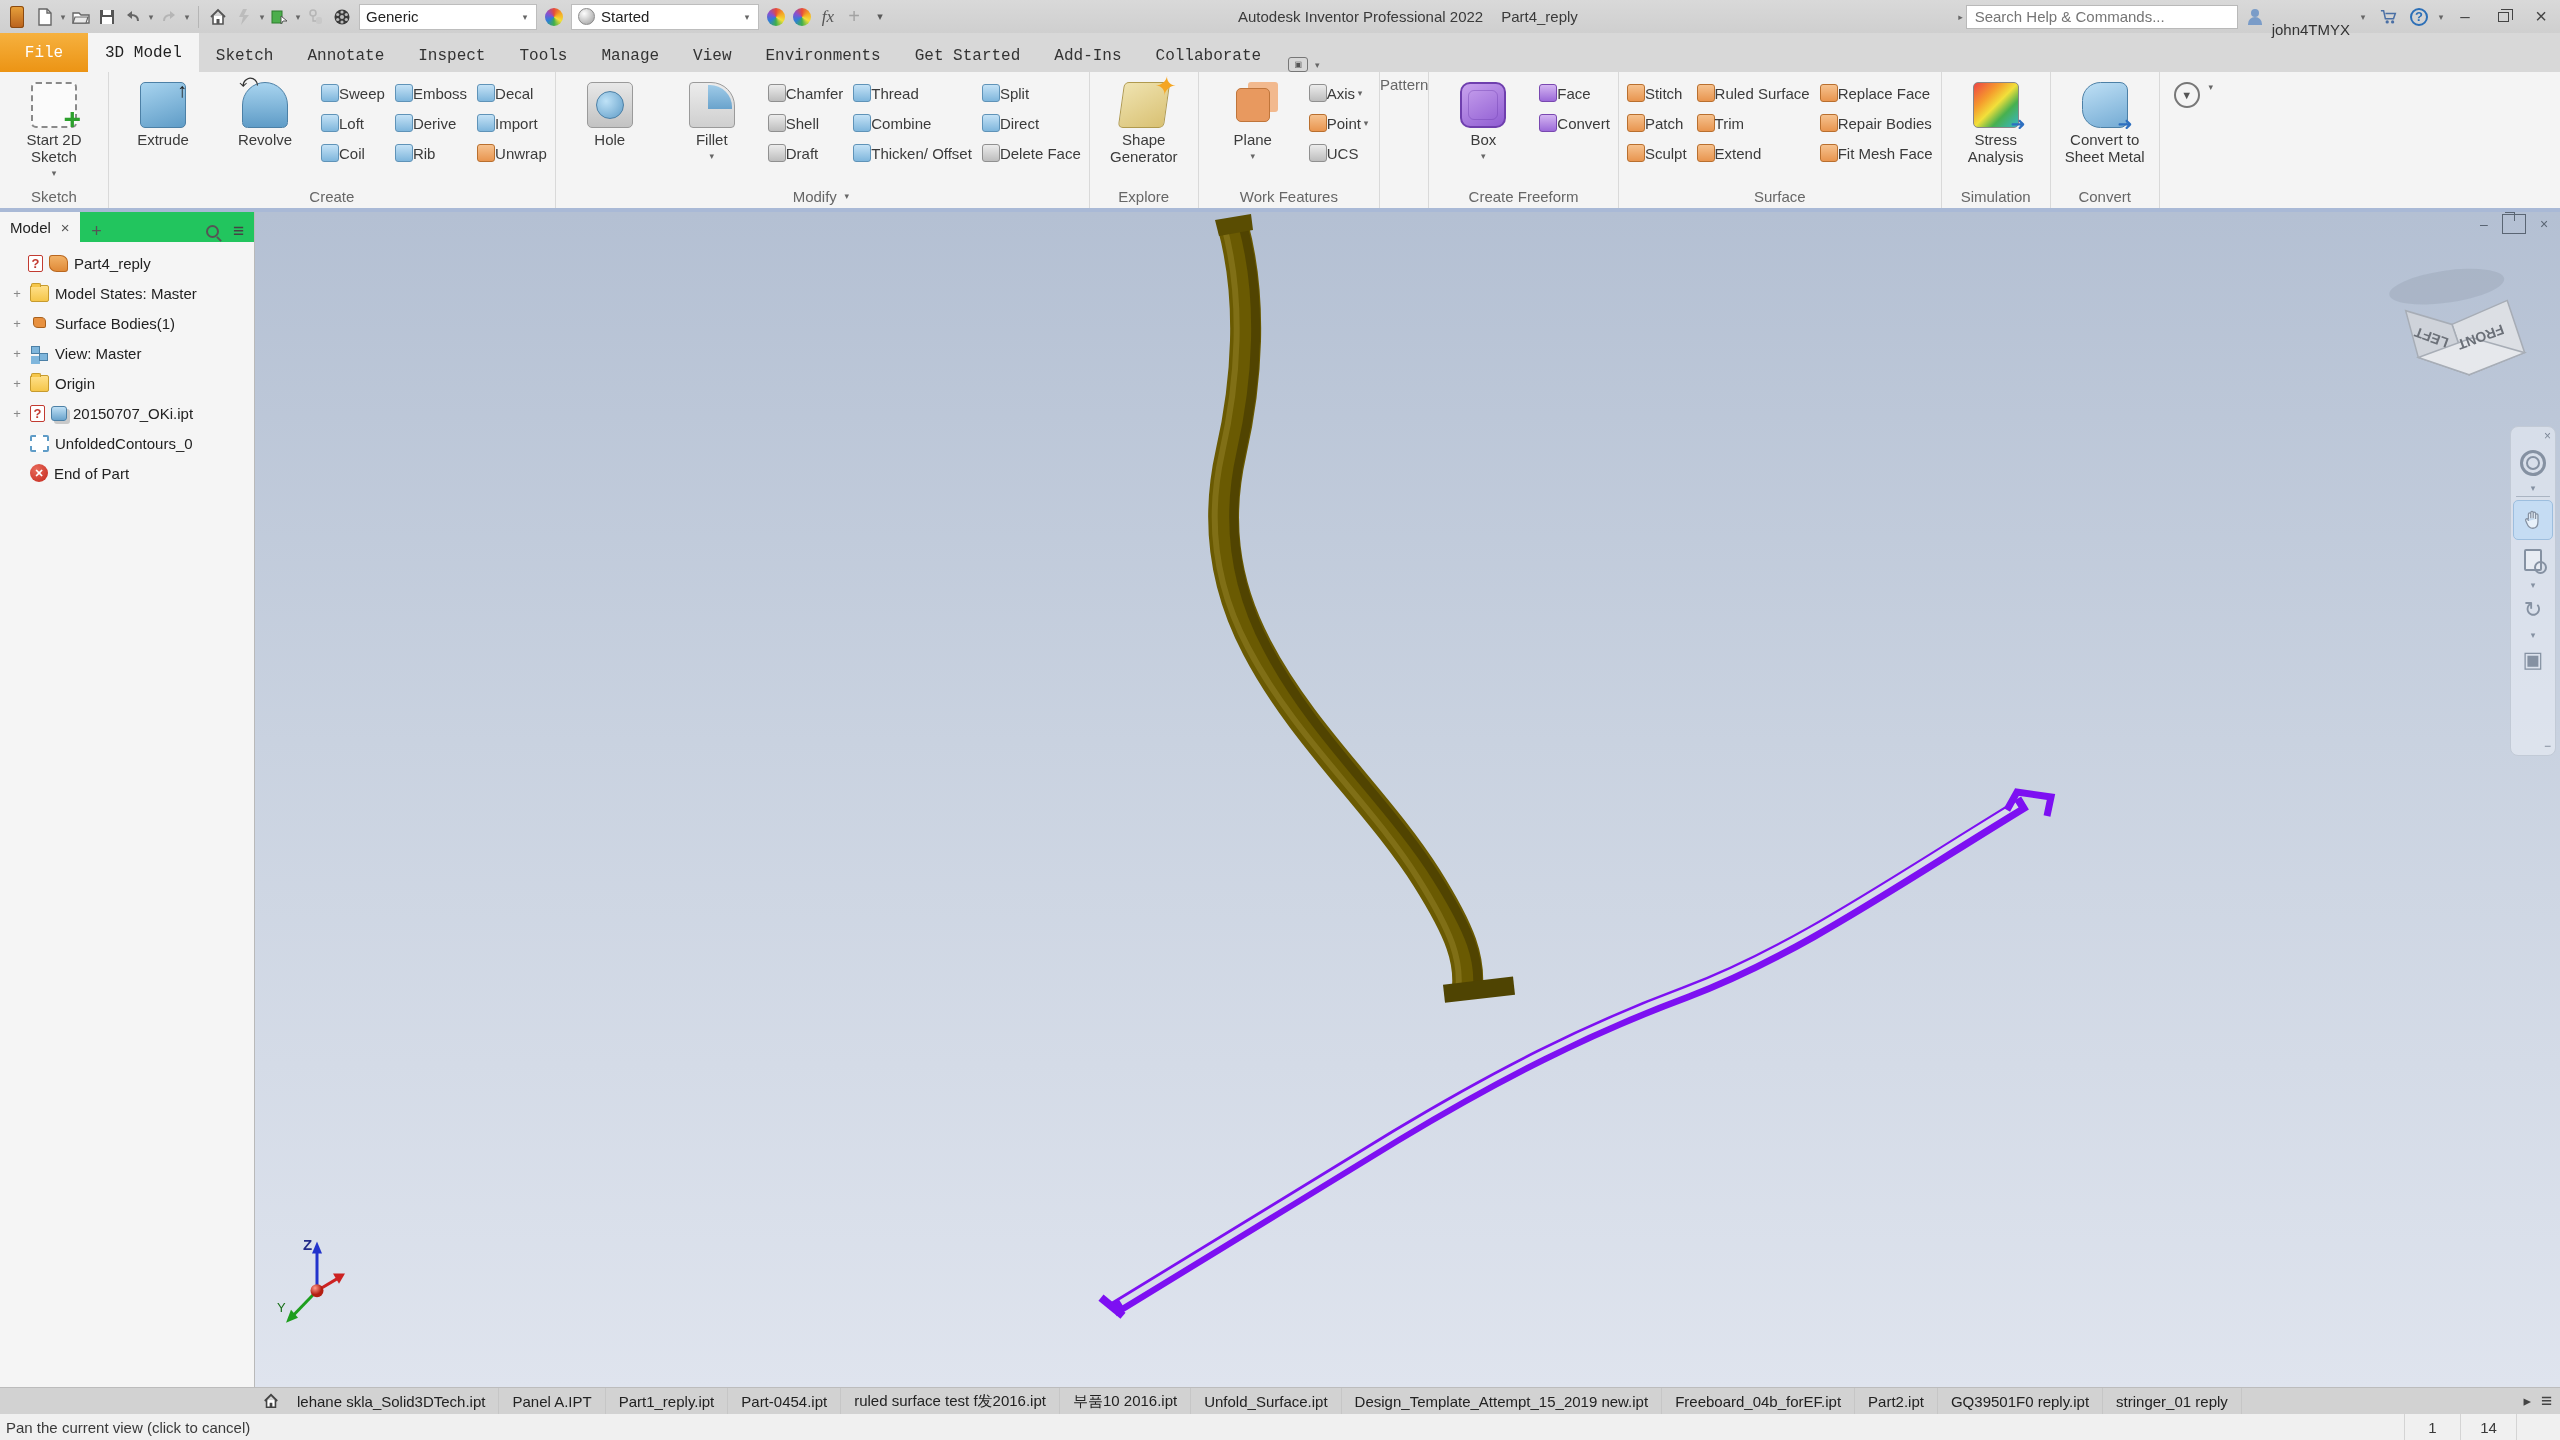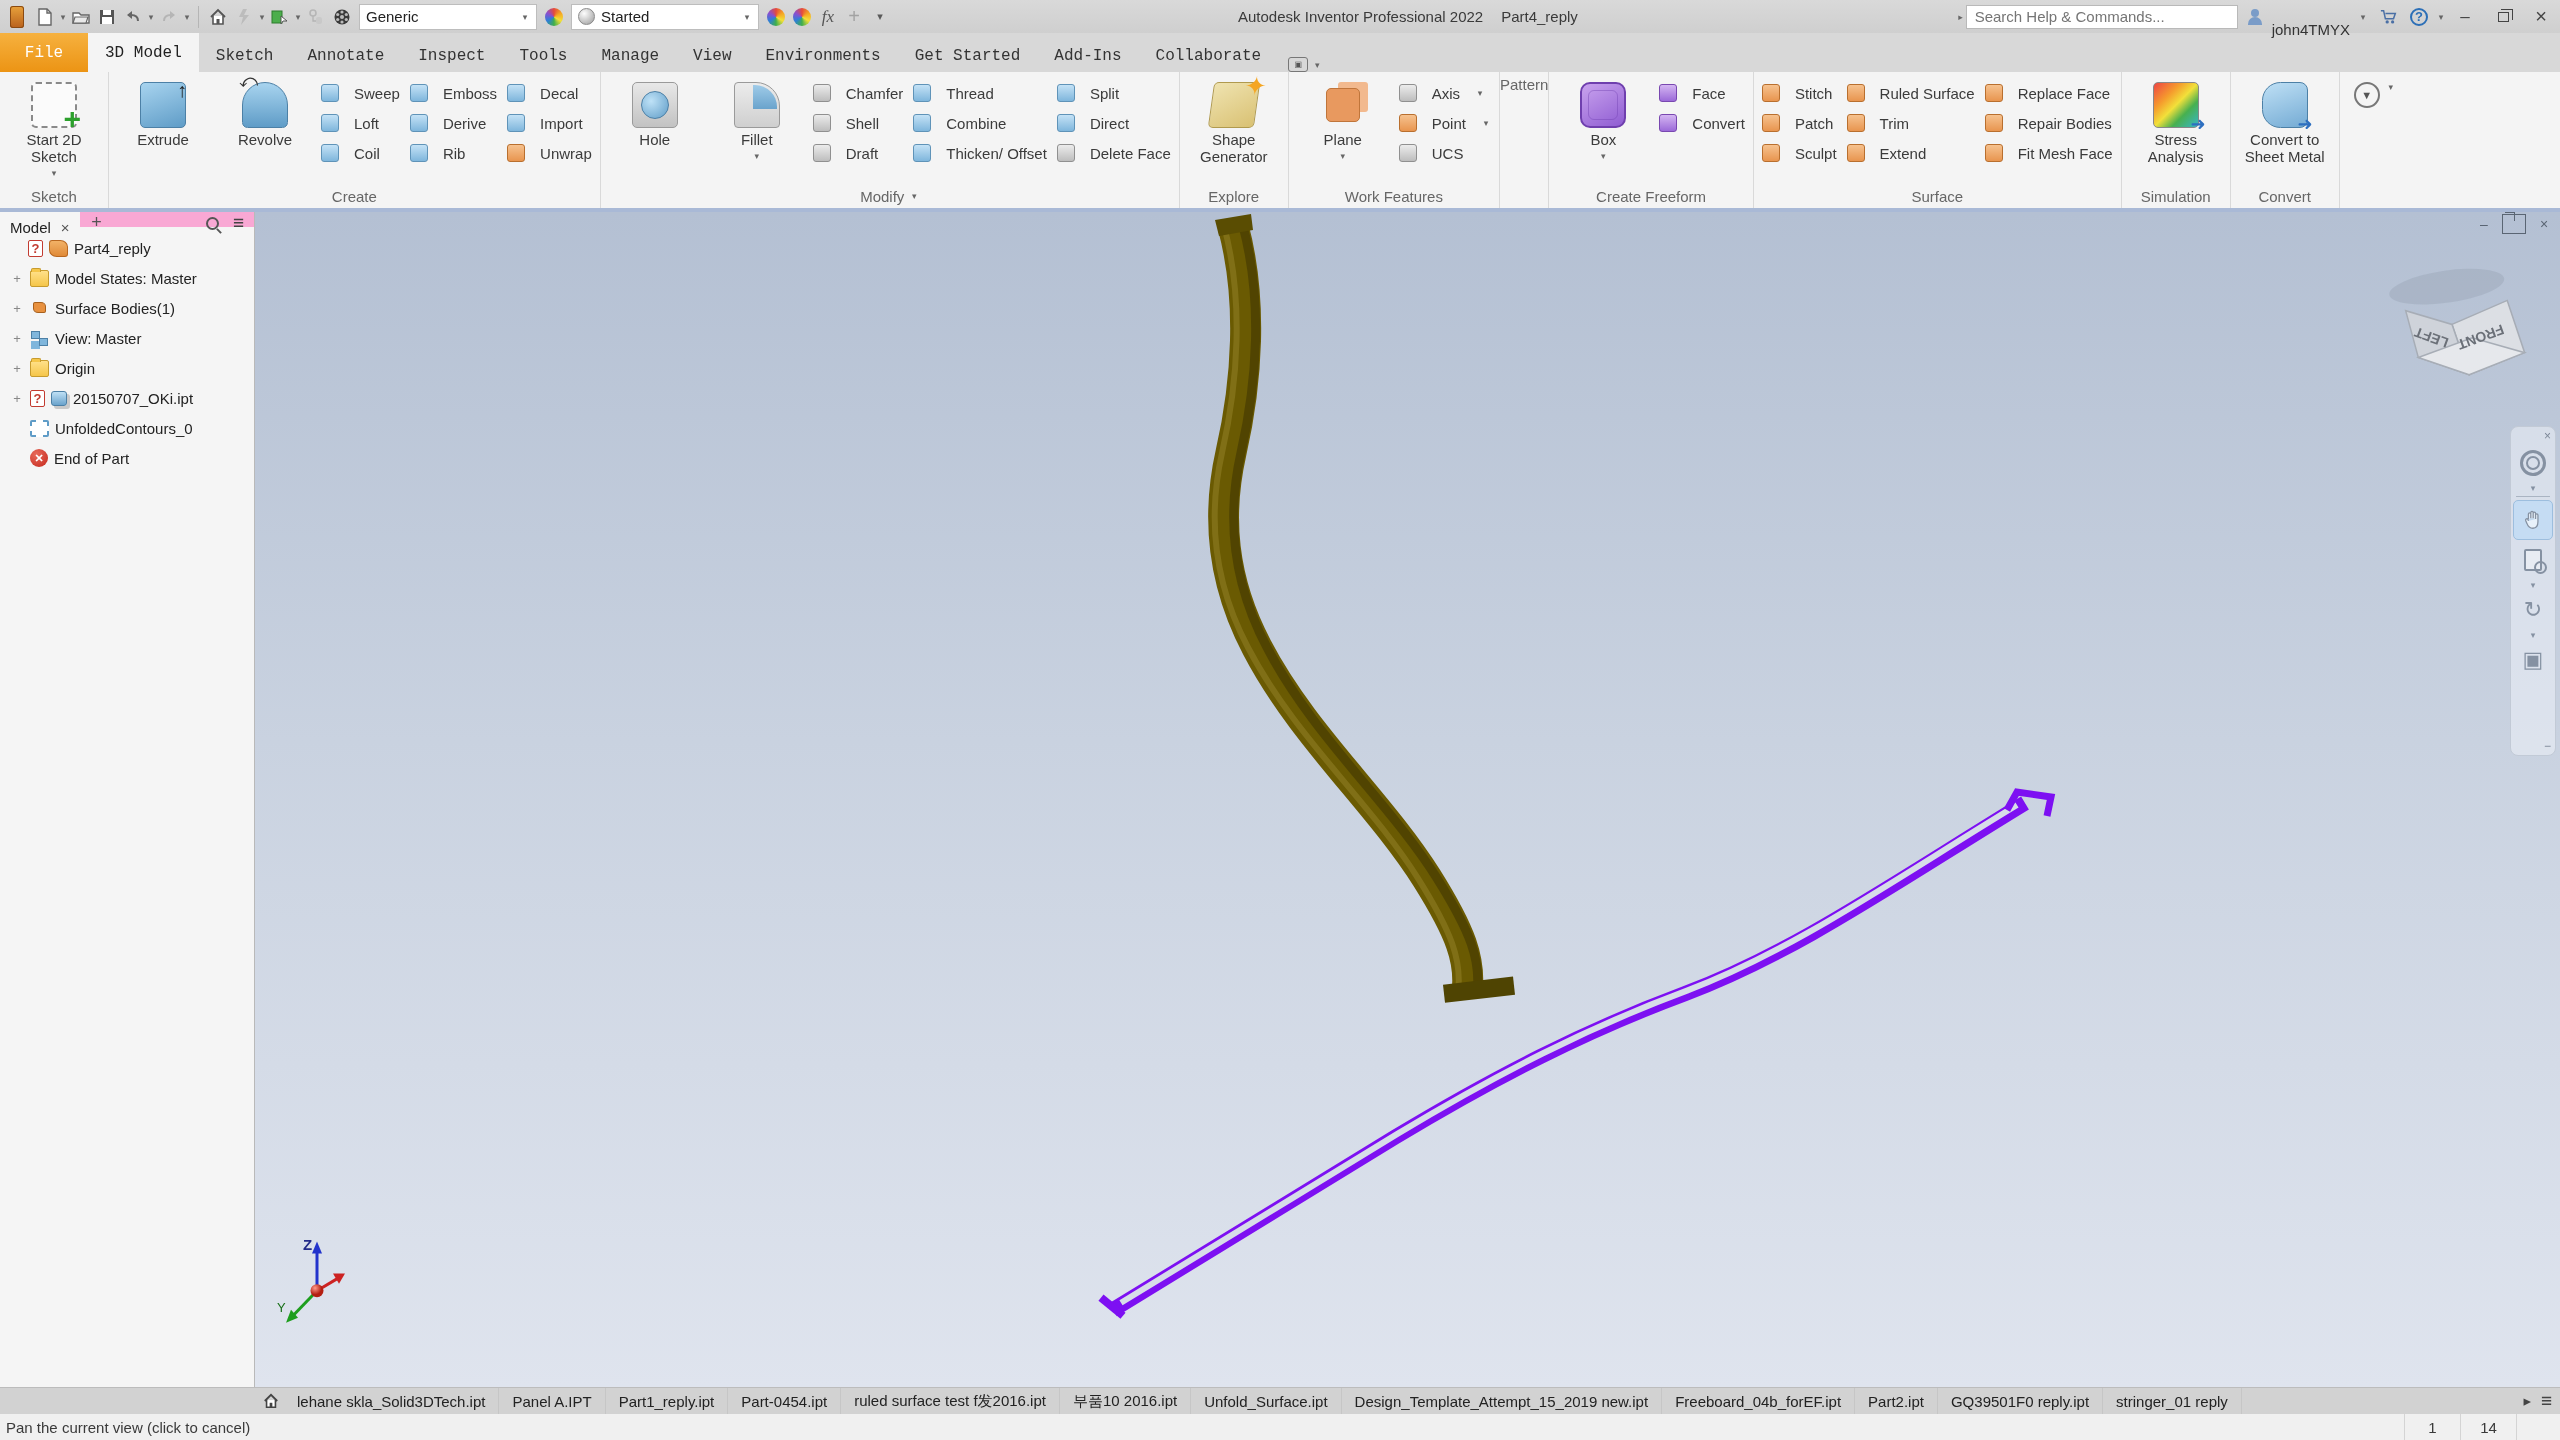--- a/index.html
+++ b/index.html
@@ -60,21 +60,21 @@
   .ribbon { height:140px; flex:none; background:#f4f4f4; border-bottom:4px solid #a9b9d6;
     display:flex; align-items:stretch; overflow:hidden; }
   .panel { display:flex; flex-direction:column; border-right:1px solid #d9d9d9; flex:none; }
   .pbody { flex:1; display:flex; align-items:flex-start; padding:6px 8px 0 8px; gap:10px; }
   .plabel { height:24px; display:flex; align-items:center; justify-content:center; gap:5px;
     color:#666; font-size:15px; }
   .bigbtn { display:flex; flex-direction:column; align-items:center; width:92px;
     padding-top:4px; gap:3px; }
   .bigbtn .blabel { text-align:center; color:#3b3b3b; line-height:17px; max-width:96px; }
   .smallcol { display:flex; flex-direction:column; gap:6px; padding-top:3px; }
-  .smallbtn { display:flex; align-items:center; gap:15px; color:#3b3b3b; white-space:nowrap;
+  .smallbtn { display:flex; align-items:center; gap:0; color:#3b3b3b; white-space:nowrap;
     height:24px; }
   .ic { width:18px; height:18px; border-radius:3px; flex:none; }
   .c-blue   { background:linear-gradient(#c4e2f6,#7fb6dc); border:1px solid #5f93b8; }
   .c-orange { background:linear-gradient(#f6c28f,#e8954f); border:1px solid #b96f2e; }
   .c-purple { background:linear-gradient(#d4b5f2,#9b6ad8); border:1px solid #7947b0; }
   .c-gray   { background:linear-gradient(#ececec,#bdbdbd); border:1px solid #909090; }
   .ic-big { width:46px; height:46px; border-radius:5px; flex:none; position:relative; }
   .ic-start-2d-sketch { border:2px dashed #8a8a8a; background:#fbfbfb; }
   .ic-start-2d-sketch::after { content:"+"; position:absolute; right:-6px; bottom:-10px;
     color:#2ca02c; font-size:30px; font-weight:bold; }
@@ -111,21 +111,21 @@
   .ic-sheetmetal::after { content:"➜"; position:absolute; right:-6px; bottom:-8px; color:#2d6fc0;
     font-size:18px; }
   .rib-collapse { display:flex; align-items:flex-start; gap:6px; padding:10px 14px 0 14px; }
   .circ-dd { width:26px; height:26px; border:2px solid #777; border-radius:50%; color:#555;
     display:flex; align-items:center; justify-content:center; font-size:11px; }
 
   
   .main { flex:1; display:flex; min-height:0; }
   .browser { width:255px; flex:none; background:#f5f5f5; border-right:1px solid #b9b9b9;
     display:flex; flex-direction:column; }
-  .br-head { height:15px; flex:none; background:#f9a8d4; display:flex; align-items:flex-start; }
+  .br-head { height:30px; flex:none; background:#22c55e; display:flex; align-items:flex-end; }
   .br-tab { height:30px; background:#f5f5f5; display:flex; align-items:center; gap:10px;
     padding:0 10px; color:#222; }
   .br-x { color:#555; font-size:15px; }
   .br-plus { width:34px; text-align:center; color:#555; font-size:18px; }
   .br-tools { margin-left:auto; display:flex; align-items:center; gap:14px; padding-right:10px;
     color:#555; }
   .mag { width:13px; height:13px; border:2px solid #555; border-radius:50%; position:relative; }
   .mag::after { content:""; position:absolute; right:-5px; bottom:-4px; width:6px; height:2px;
     background:#555; transform:rotate(45deg); }
   .burger { font-size:19px; color:#444; }

